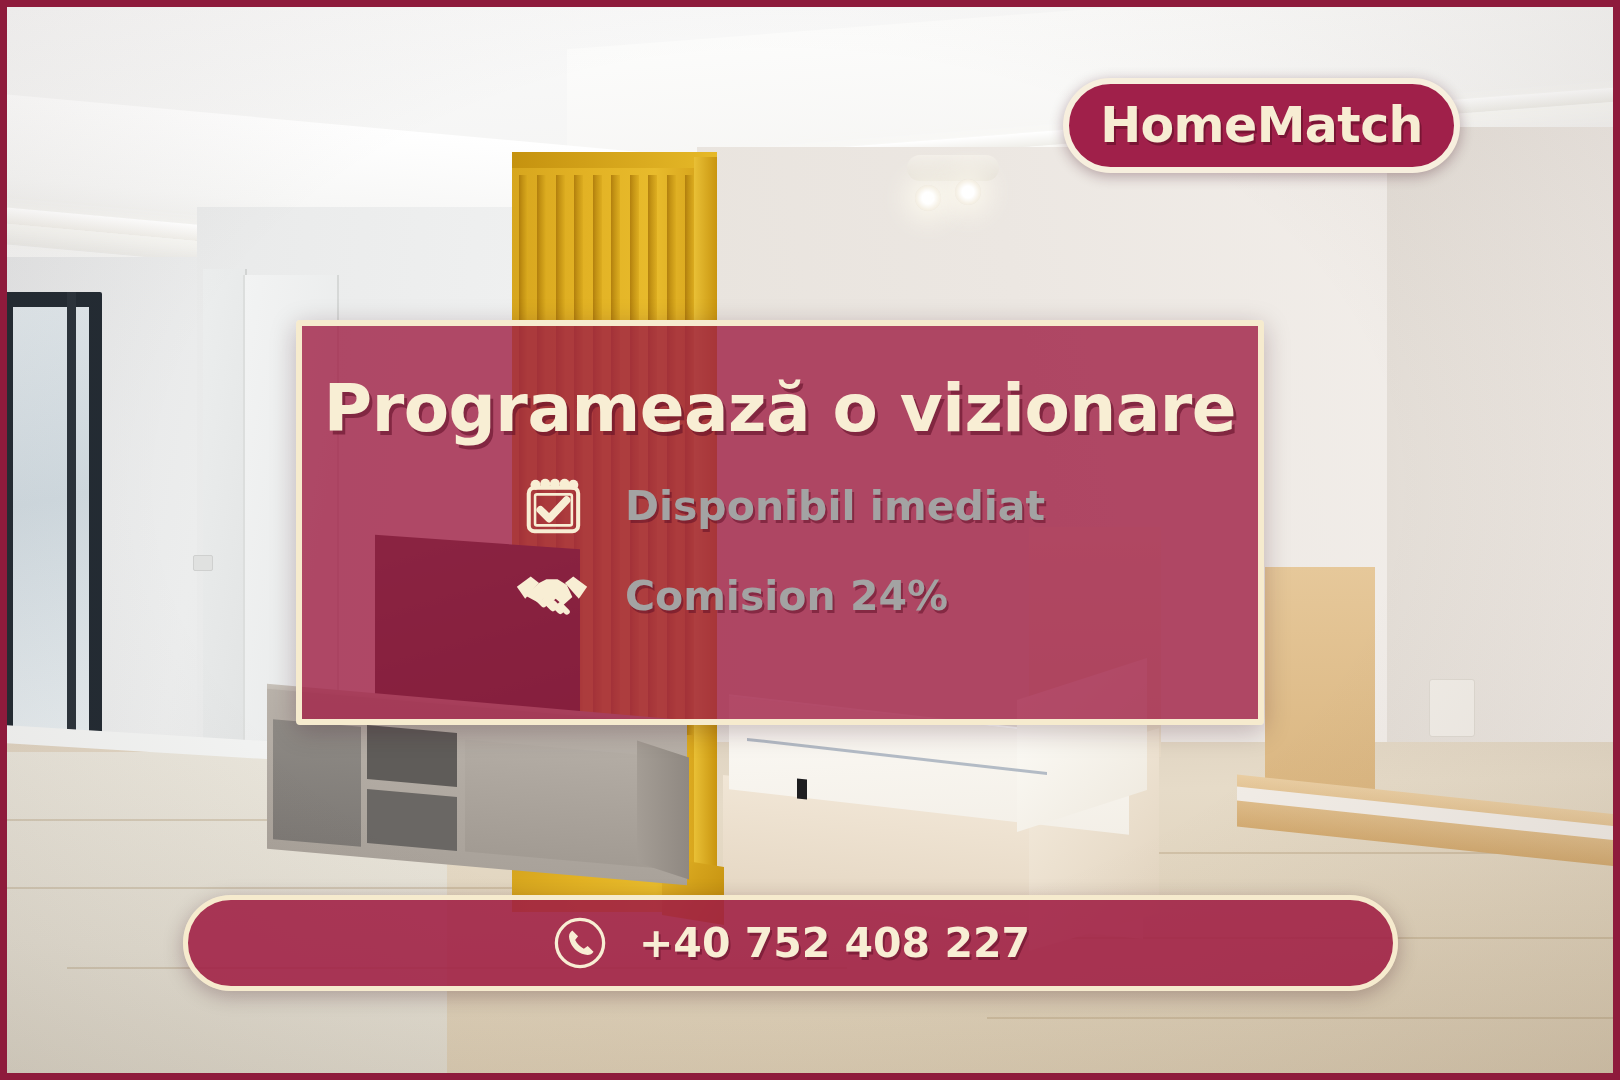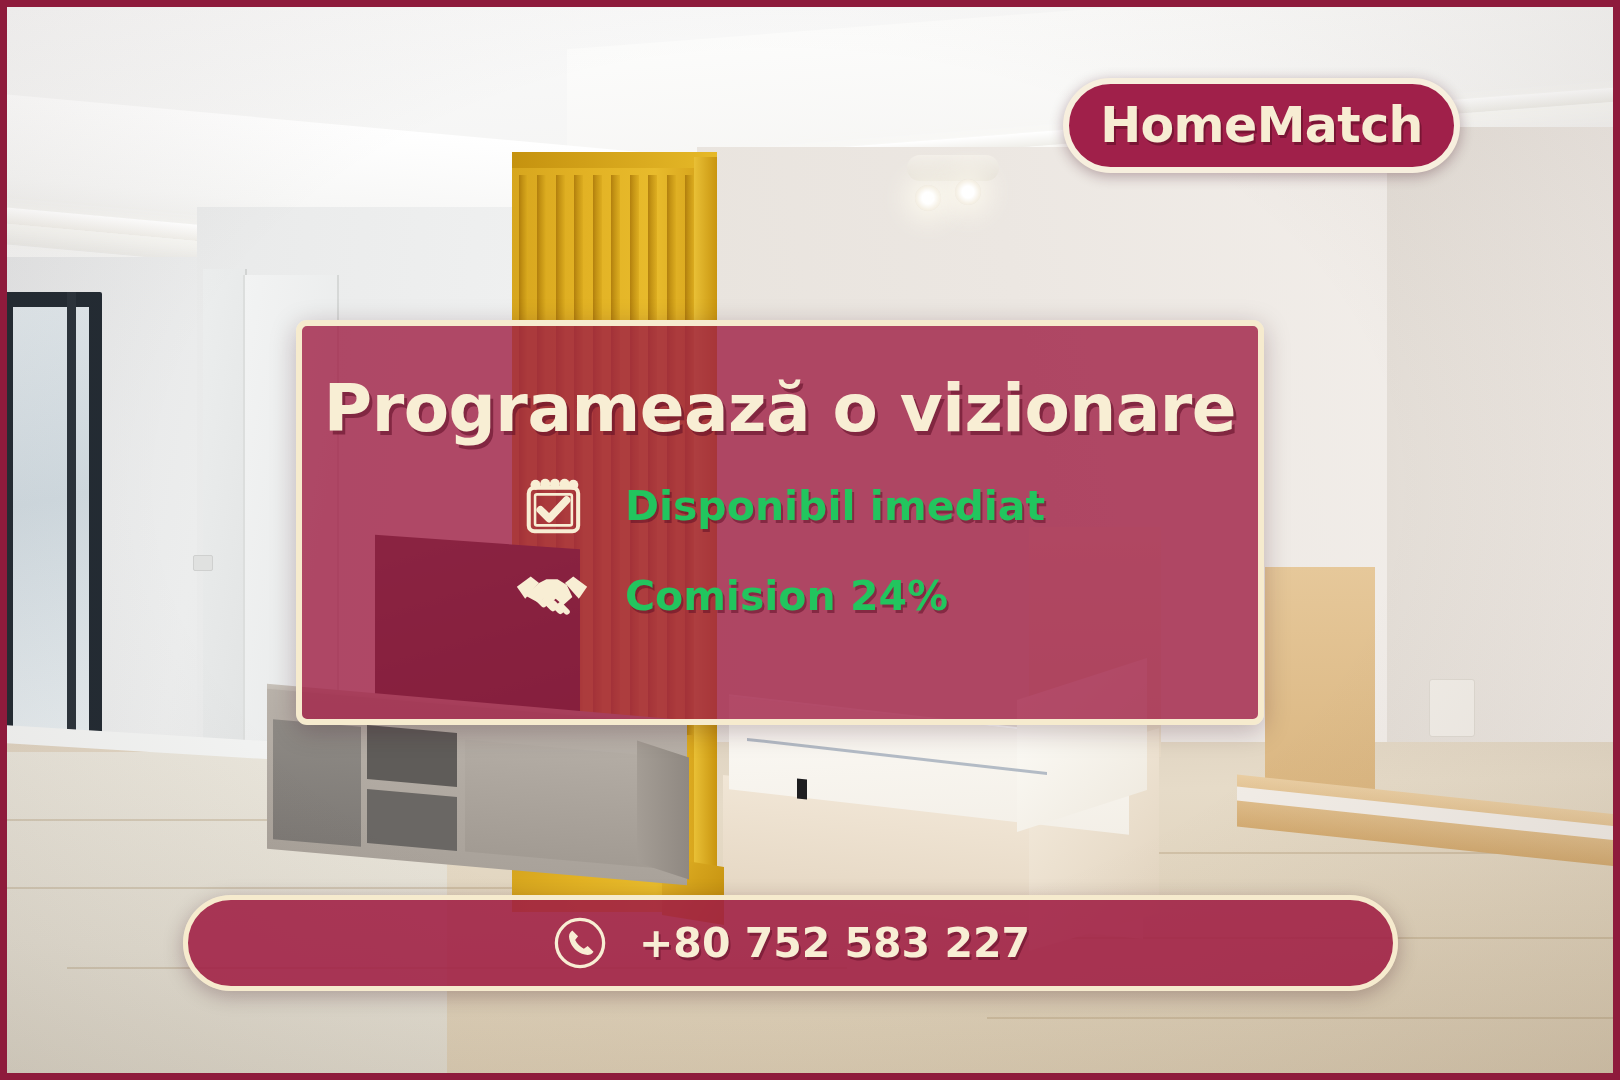--- a/index.html
+++ b/index.html
@@ -349,21 +349,21 @@
     white-space: nowrap;
   }
 
   
   .main-card {
     position: absolute;
     left: 296px; top: 320px;
     width: 968px; height: 405px;
     background: rgba(159,30,67,0.80);
     border: 6px solid #F6EBCE;
-    border-radius: 11px;
+    border-radius: 4px;
     z-index: 40;
     display: flex; flex-direction: column;
     align-items: center;
     padding-top: 48px;
     box-shadow: 0 6px 26px rgba(50,8,22,.25);
   }
   .card-title {
     font-size: 66px;
     font-weight: 700;
     color: #F8EED4;
@@ -382,21 +382,21 @@
     display: flex; align-items: center; gap: 36px;
   }
   .feature-icon {
     width: 74px; height: 66px;
     display: flex; align-items: center; justify-content: center;
     flex: 0 0 74px;
   }
   .feature-label {
     font-size: 41px;
     font-weight: 700;
-    color: #22c55e;
+    color: #a3a3a3;
     text-shadow: 2px 3px 0 rgba(92,12,36,.5);
     white-space: nowrap;
   }
 
   
   .contact-bar {
     position: absolute;
     left: 183px; top: 895px;
     width: 1215px; height: 96px;
     background: rgba(159,30,67,0.88);
@@ -555,20 +555,20 @@
   <div class="contact-bar">
 
     <div class="contact-item">
       <span class="contact-icon">
         <svg width="54" height="54" viewBox="0 0 56 56" fill="none">
           <circle cx="28" cy="28" r="24.5" stroke="#F8EED4" stroke-width="3.4" fill="none"></circle>
           <path d="M20 15 C17 17 16 20 17 24 C19 32 25 38 33 40 C37 41 40 40 42 37
                    L36 31 L32 34 C28 32 25 29 23 25 L26 21 Z" fill="#F8EED4"></path>
         </svg>
       </span>
-      <span class="contact-text">+80 752 583 227</span>
+      <span class="contact-text">+40 752 408 227</span>
     </div>
 
 
   </div>
 
   <div class="frame-border"></div>
 </div>
 
 </body></html>

